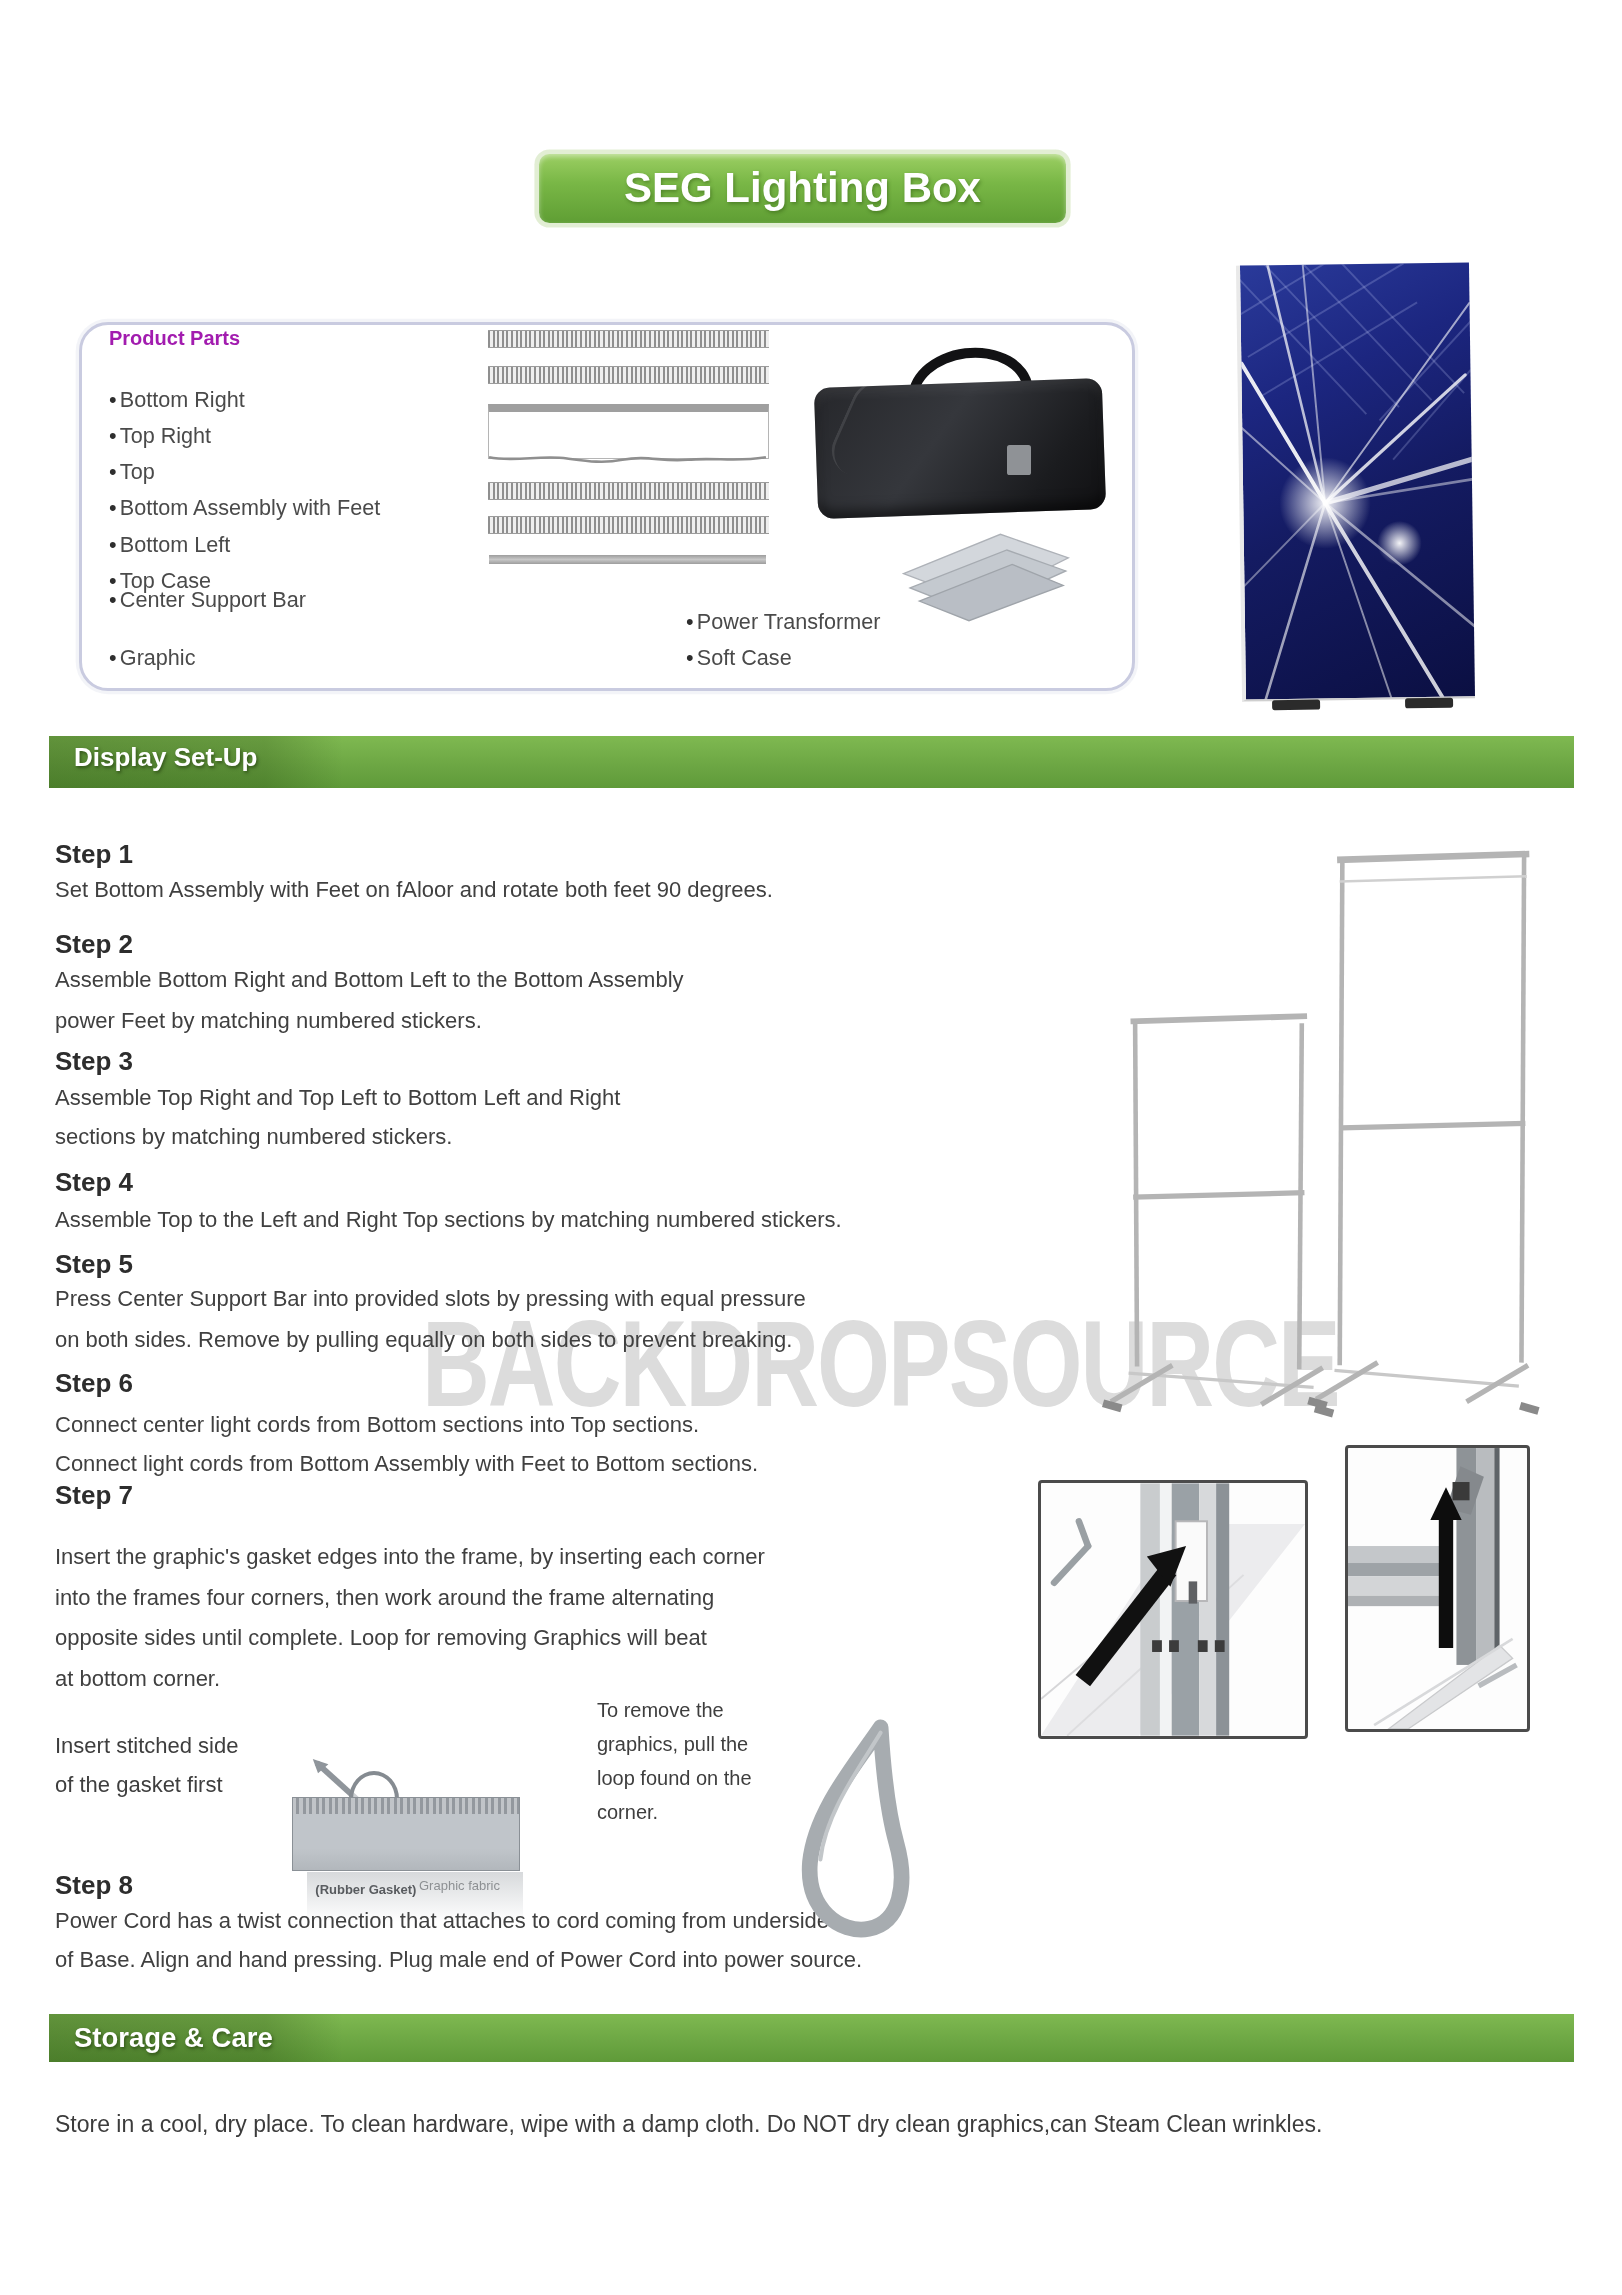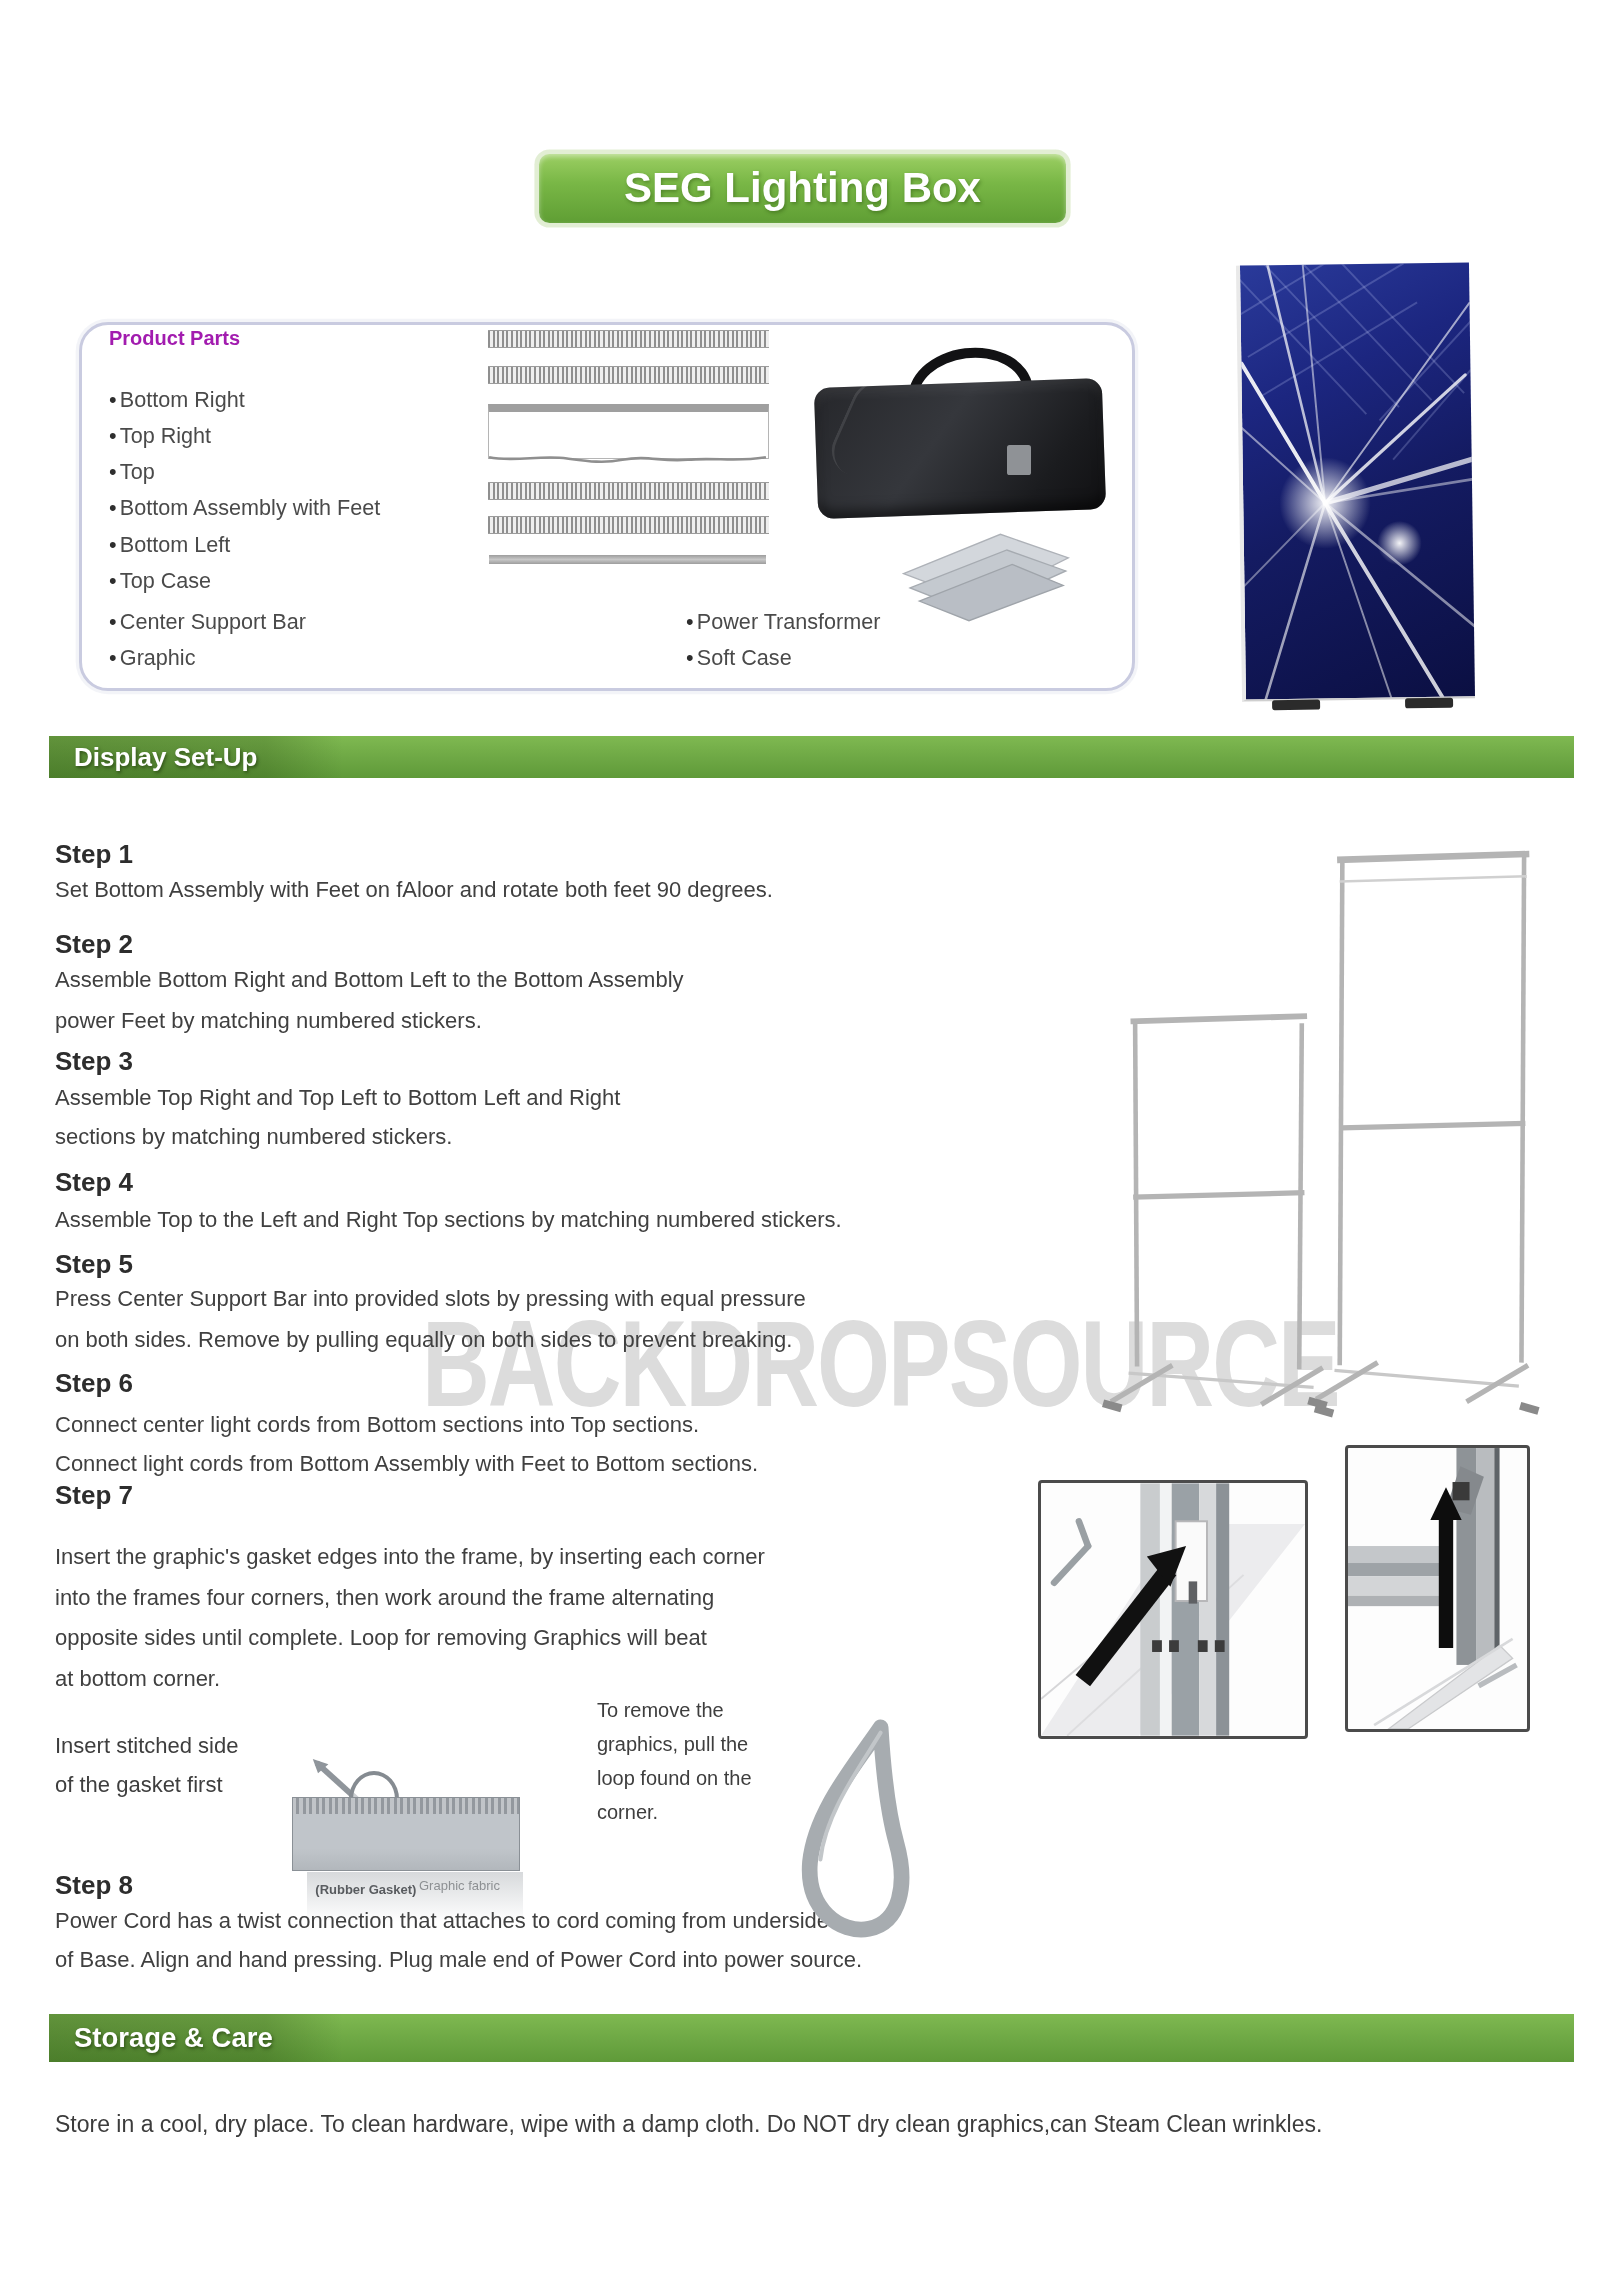--- a/index.html
+++ b/index.html
@@ -102,21 +102,21 @@
 
   <div class="parts-box"></div>
   <div class="parts-heading">Product Parts</div>
 
   <div class="pitem" style="left:109px;top:387px;">Bottom Right</div>
   <div class="pitem" style="left:109px;top:423px;">Top Right</div>
   <div class="pitem" style="left:109px;top:459px;">Top</div>
   <div class="pitem" style="left:109px;top:495px;">Bottom Assembly with Feet</div>
   <div class="pitem" style="left:109px;top:532px;">Bottom Left</div>
   <div class="pitem" style="left:109px;top:568px;">Top Case</div>
-  <div class="pitem" style="left:109px;top:609px;">Center Support Bar</div>
+  <div class="pitem" style="left:109px;top:587px;">Center Support Bar</div>
   <div class="pitem" style="left:109px;top:645px;">Graphic</div>
   <div class="pitem" style="left:686px;top:609px;">Power Transformer</div>
   <div class="pitem" style="left:686px;top:645px;">Soft Case</div>
 
   <div class="hbar" style="top:330px;"></div>
   <div class="hbar" style="top:366px;"></div>
   <div class="panel-bar">
     <svg width="279" height="13" viewBox="0 0 426 20" style="position:absolute;left:-1.3px;bottom:-6.5px;">
       <path d="M0,8 C40,16 80,4 120,10 C150,14 175,18 205,12 C245,4 265,16 305,12 C345,8 385,16 426,8" stroke="#8f8f8f" stroke-width="4" fill="none"></path>
     </svg>
@@ -174,21 +174,21 @@
         <line x1="125" y1="365" x2="30" y2="664" stroke-width="4" stroke-opacity="0.6"></line>
         <line x1="125" y1="365" x2="-10" y2="500" stroke-width="3" stroke-opacity="0.4"></line>
       </g>
       <circle cx="125" cy="365" r="70" fill="url(#glow)"></circle>
       <circle cx="238" cy="428" r="34" fill="url(#glow)"></circle>
     </svg>
     <div style="position:absolute;left:26px;bottom:-10.5px;width:48px;height:9.2px;background:#2b2b2b;border-radius:2.6px;"></div>
     <div style="position:absolute;right:22px;bottom:-10.5px;width:48px;height:9.2px;background:#2b2b2b;border-radius:2.6px;"></div>
   </div>
 
-  <div class="greenbar" style="top:736px;height:42px;">
+  <div class="greenbar" style="top:736px;height:52px;">
     <span style="font-size:26px;line-height:42px;">Display Set-Up</span>
   </div>
 
   <div class="stepH" style="top:839px;">Step 1</div>
   <div class="stepL" style="top:877px;">Set Bottom Assembly with Feet on fAloor and rotate both feet 90 degrees.</div>
 
   <div class="stepH" style="top:929px;">Step 2</div>
   <div class="stepL" style="top:967px;">Assemble Bottom Right and Bottom Left to the Bottom Assembly</div>
   <div class="stepL" style="top:1008px;">power Feet by matching numbered stickers.</div>
 

